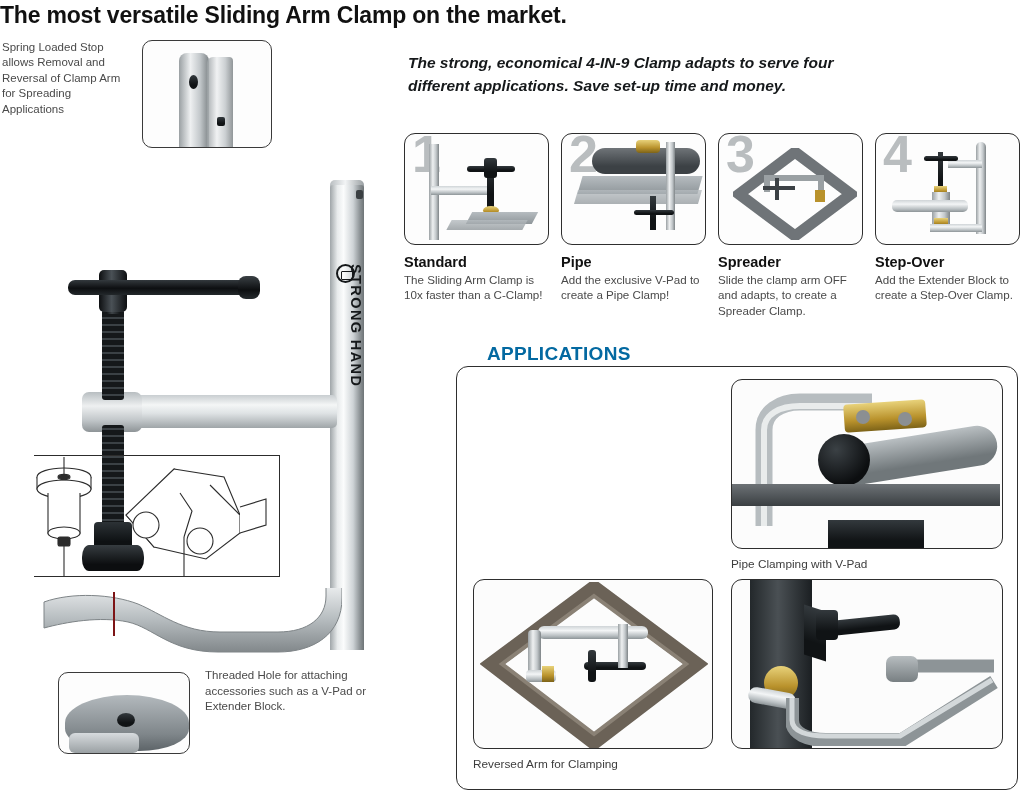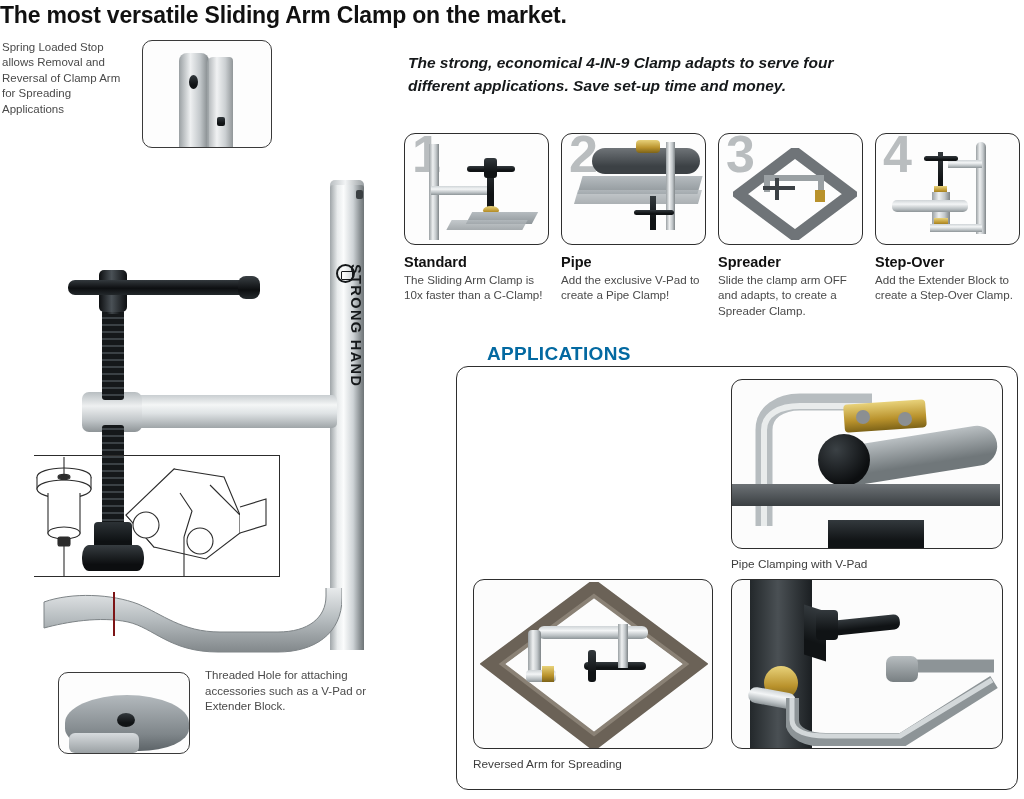--- a/index.html
+++ b/index.html
@@ -390,21 +390,21 @@
           <path d="M114,14 L206,82 L114,152 L22,82 Z" fill="none" stroke="#8a8175" stroke-width="4"></path>
         </svg>
         <div class="ph metal-h" style="left:64px;top:46px;width:110px;height:13px;border-radius:6px;"></div>
         <div class="ph metal-v" style="left:54px;top:50px;width:13px;height:48px;border-radius:4px;"></div>
         <div class="ph metal-h" style="left:52px;top:90px;width:30px;height:12px;border-radius:4px;"></div>
         <div class="ph gold" style="left:68px;top:86px;width:12px;height:16px;"></div>
         <div class="ph dark" style="left:110px;top:82px;width:62px;height:8px;border-radius:4px;"></div>
         <div class="ph dark" style="left:114px;top:70px;width:8px;height:32px;border-radius:3px;"></div>
         <div class="ph metal-v" style="left:144px;top:44px;width:10px;height:44px;"></div>
       </div>
-      <div class="app-cap">Reversed Arm for Spreading</div>
+      <div class="app-cap">Reversed Arm for Clamping</div>
     </div>
 
     <div class="app-cell" style="left:274px;top:212px;width:272px;">
       <div class="app-frame">
         <div class="ph" style="left:18px;top:0;width:62px;height:170px;
              background:linear-gradient(90deg,#23282b,#4a5054 45%,#1b1f22);"></div>
         <div class="ph dark" style="left:72px;top:28px;width:22px;height:50px;transform:skewY(18deg);"></div>
         <div class="ph dark" style="left:88px;top:38px;width:80px;height:15px;border-radius:6px;transform:rotate(-6deg);"></div>
         <div class="ph dark" style="left:84px;top:30px;width:22px;height:30px;border-radius:4px;"></div>
         <div class="ph gold" style="left:32px;top:86px;width:34px;height:34px;border-radius:50%;"></div>

